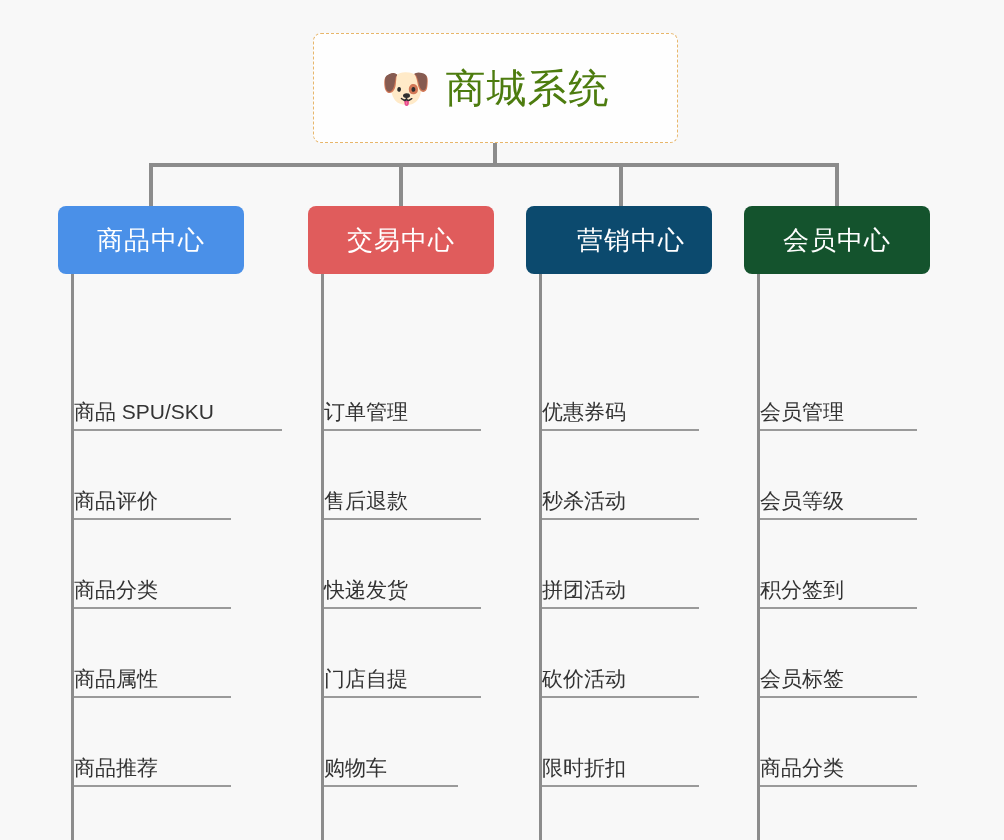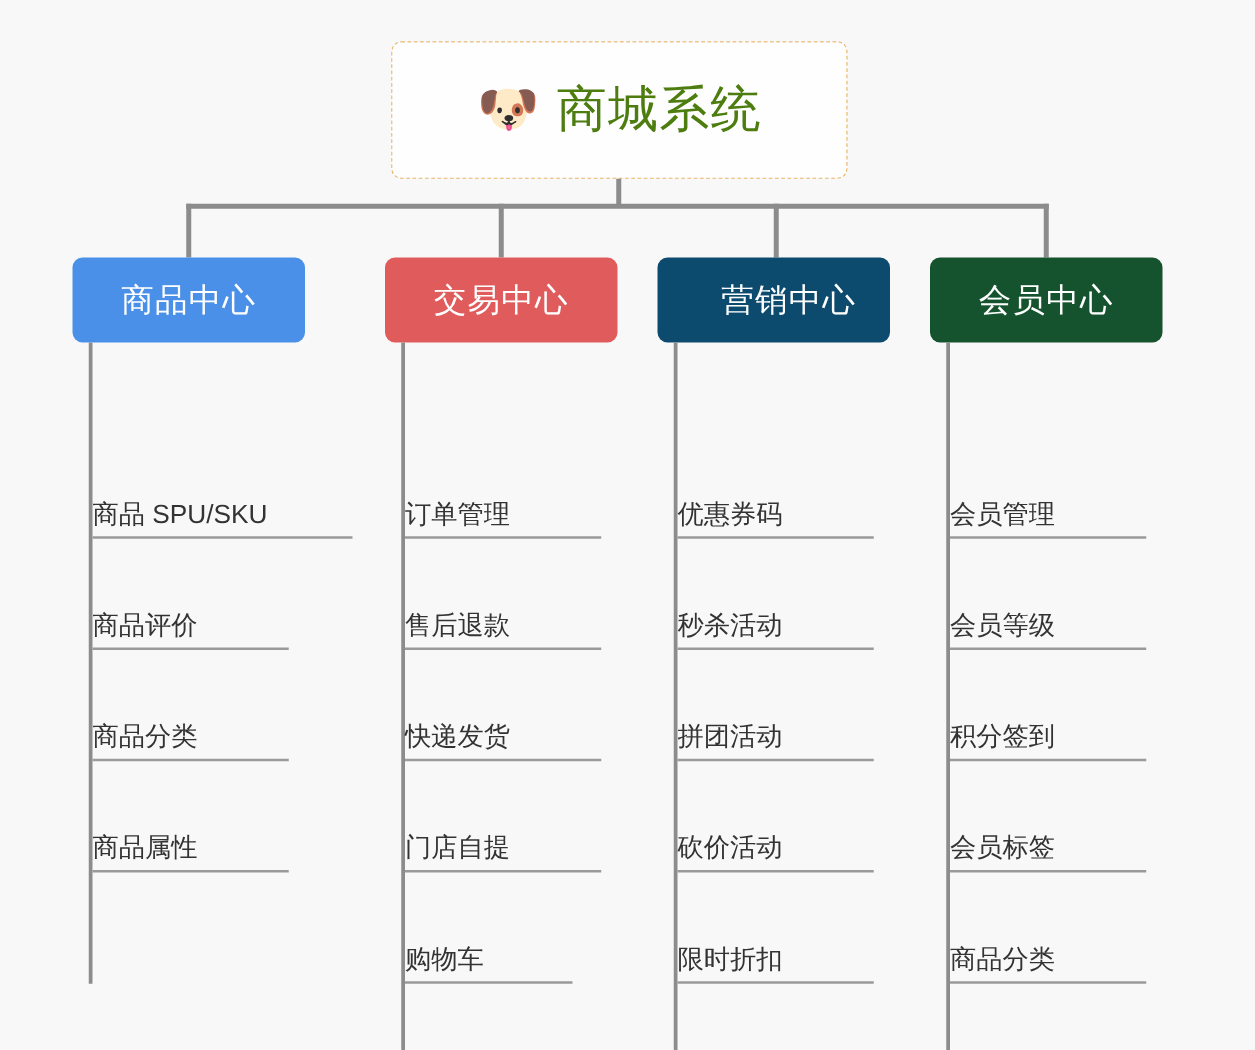--- a/index.html
+++ b/index.html
@@ -119,20 +119,24 @@
             <span class="leaf-rule" style="width: 157px;"></span>
           </div>
           <div class="leaf-item">
             <span class="leaf-label">商品分类</span>
             <span class="leaf-rule" style="width: 157px;"></span>
           </div>
           <div class="leaf-item">
             <span class="leaf-label">商品属性</span>
             <span class="leaf-rule" style="width: 157px;"></span>
           </div>
+          <div class="leaf-item">
+            <span class="leaf-label">商品推荐</span>
+            <span class="leaf-rule" style="width: 157px;"></span>
+          </div>
           <div class="leaf-item"></div>
         </div>
       </div>
       <div class="column c1">
         <div class="cat-box" style="background: rgb(224, 92, 92);">
           <span>交易中心</span>
         </div>
         <div class="leaf-list">
           <div class="leaf-item">
             <span class="leaf-label">订单管理</span>

